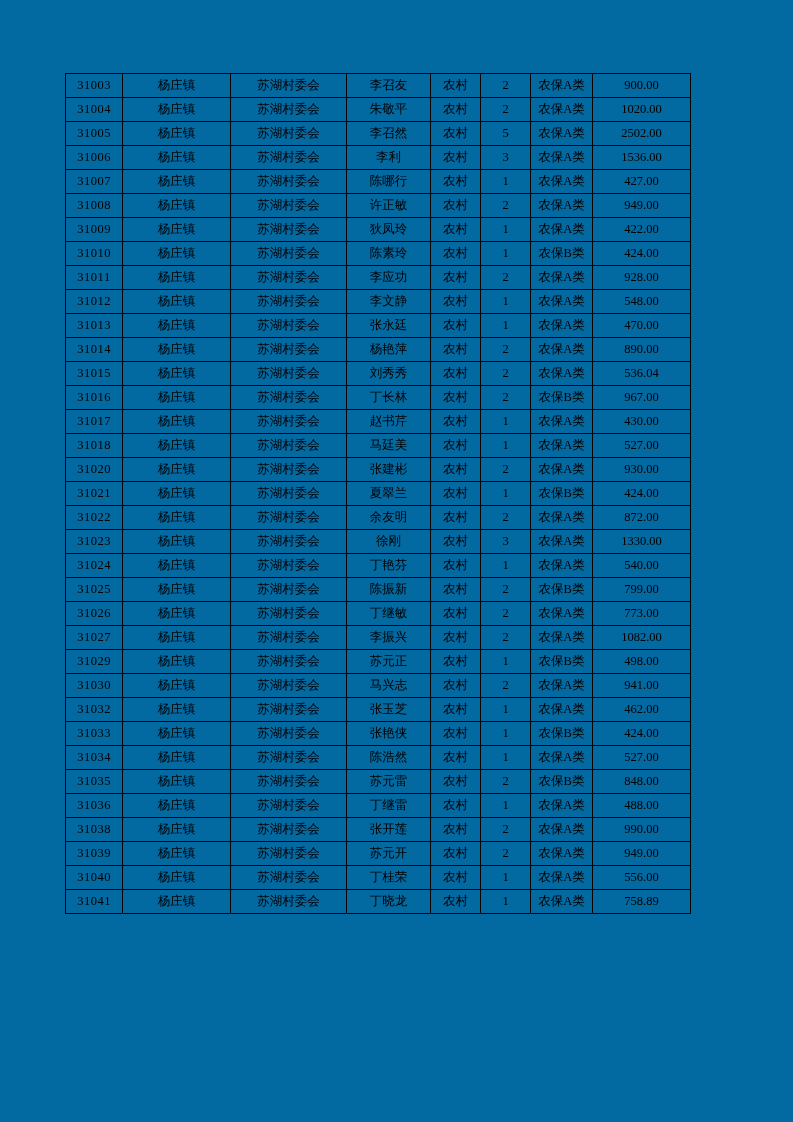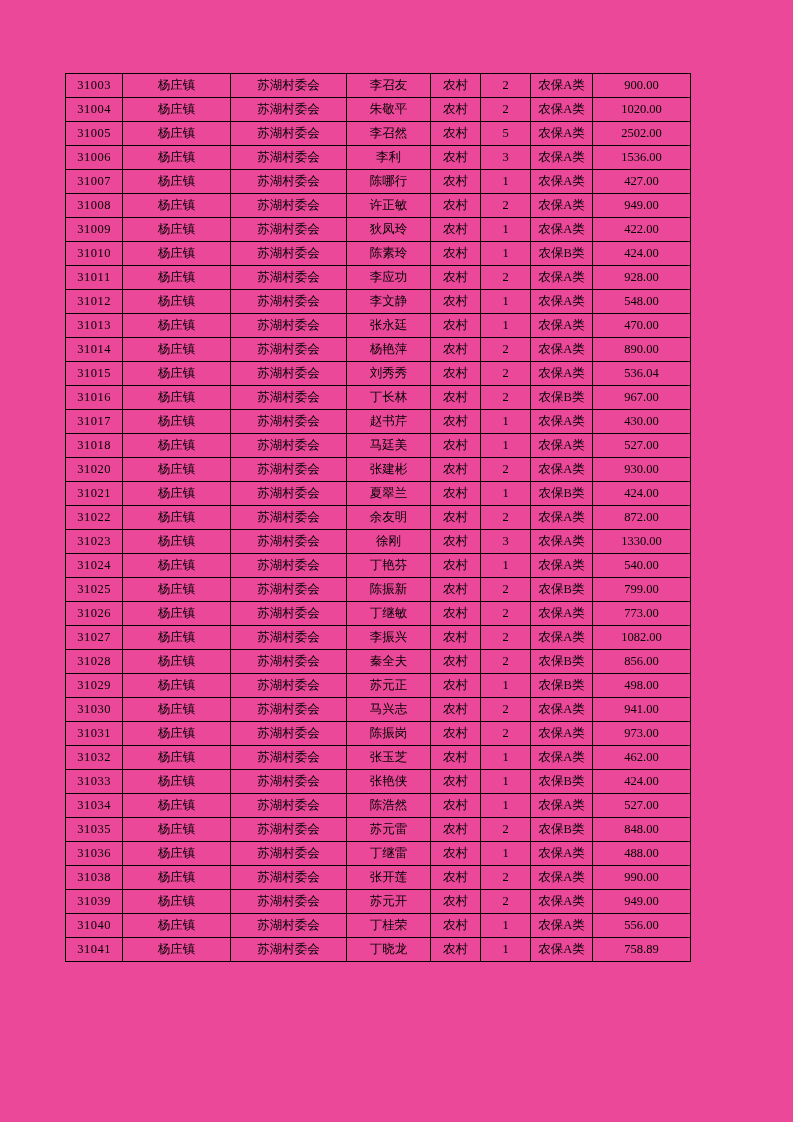--- a/index.html
+++ b/index.html
@@ -6,21 +6,21 @@
   html, body {
     width: 793px;
     height: 1122px;
     background: #ffffff;
     font-family: "Liberation Serif", "DejaVu Serif", serif;
   }
   .page {
     position: relative;
     width: 793px;
     height: 1122px;
-    background: #ec4899;
+    background: #0369a1;
     overflow: hidden;
   }
   table.data-table {
     position: absolute;
     left: 65px;
     top: 73px;
     width: 625px;
     border-collapse: collapse;
     table-layout: fixed;
   }
@@ -303,58 +303,38 @@
           <td class="c0">31027</td>
           <td class="c1">杨庄镇</td>
           <td class="c2">苏湖村委会</td>
           <td class="c3">李振兴</td>
           <td class="c4">农村</td>
           <td class="c5">2</td>
           <td class="c6">农保A类</td>
           <td class="c7">1082.00</td>
         </tr>
         <tr>
-          <td class="c0">31028</td>
-          <td class="c1">杨庄镇</td>
-          <td class="c2">苏湖村委会</td>
-          <td class="c3">秦全夫</td>
-          <td class="c4">农村</td>
-          <td class="c5">2</td>
-          <td class="c6">农保B类</td>
-          <td class="c7">856.00</td>
-        </tr>
-        <tr>
           <td class="c0">31029</td>
           <td class="c1">杨庄镇</td>
           <td class="c2">苏湖村委会</td>
           <td class="c3">苏元正</td>
           <td class="c4">农村</td>
           <td class="c5">1</td>
           <td class="c6">农保B类</td>
           <td class="c7">498.00</td>
         </tr>
         <tr>
           <td class="c0">31030</td>
           <td class="c1">杨庄镇</td>
           <td class="c2">苏湖村委会</td>
           <td class="c3">马兴志</td>
           <td class="c4">农村</td>
           <td class="c5">2</td>
           <td class="c6">农保A类</td>
           <td class="c7">941.00</td>
-        </tr>
-        <tr>
-          <td class="c0">31031</td>
-          <td class="c1">杨庄镇</td>
-          <td class="c2">苏湖村委会</td>
-          <td class="c3">陈振岗</td>
-          <td class="c4">农村</td>
-          <td class="c5">2</td>
-          <td class="c6">农保A类</td>
-          <td class="c7">973.00</td>
         </tr>
         <tr>
           <td class="c0">31032</td>
           <td class="c1">杨庄镇</td>
           <td class="c2">苏湖村委会</td>
           <td class="c3">张玉芝</td>
           <td class="c4">农村</td>
           <td class="c5">1</td>
           <td class="c6">农保A类</td>
           <td class="c7">462.00</td>

